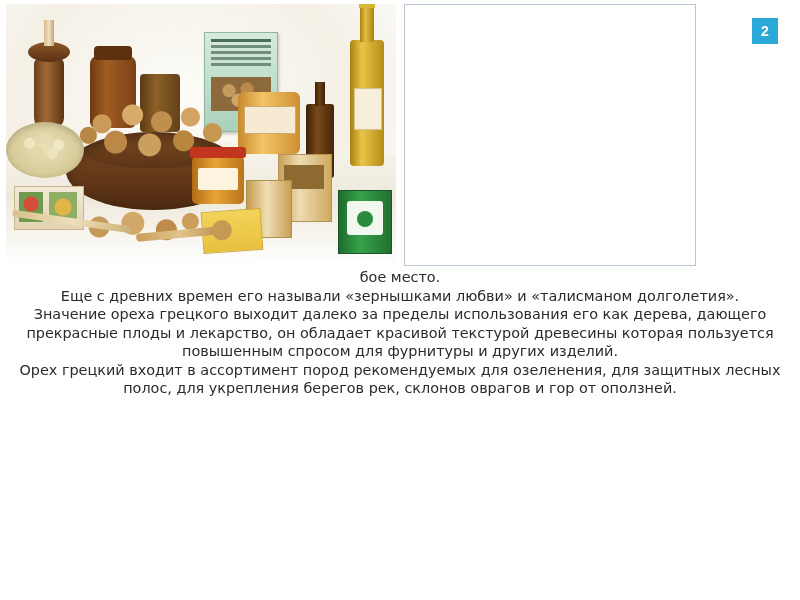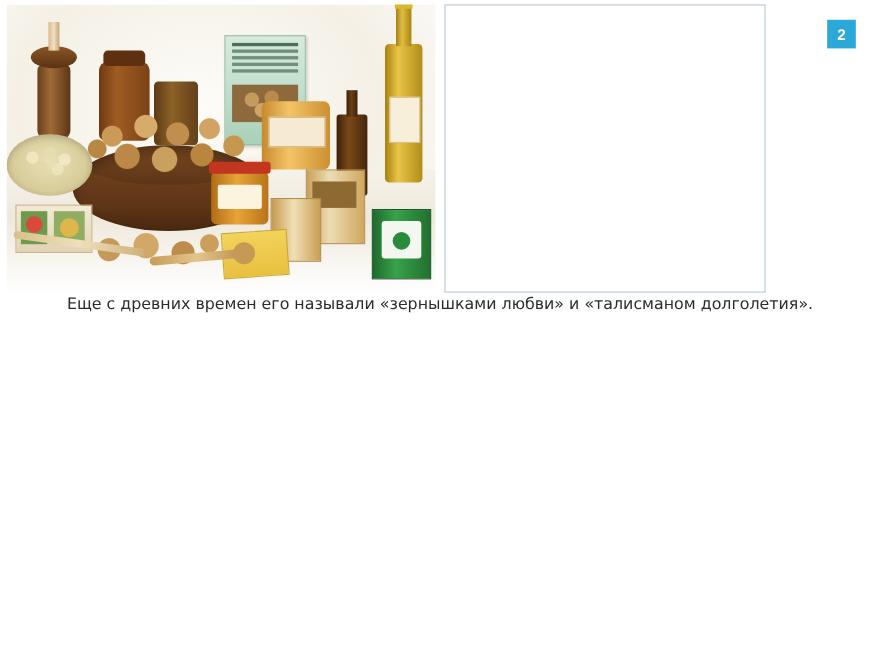--- a/index.html
+++ b/index.html
@@ -442,16 +442,19 @@
     <div class="decobox"></div>
     <div class="dipper"></div>
     <div class="stick"></div>
   </div>
 
   <div class="content-box"></div>
 
   <div class="slide-number">2</div>
 
   <div class="text-block">
+    <p>бое место.</p>
     <p>Еще с древних времен его называли «зернышками любви» и «талисманом долголетия».</p>
+    <p>Значение ореха грецкого выходит далеко за пределы использования его как дерева, дающего прекрасные плоды и лекарство, он обладает красивой текстурой древесины которая пользуется повышенным спросом для фурнитуры и других изделий.</p>
+    <p>Орех грецкий входит в ассортимент пород рекомендуемых для озеленения, для защитных лесных полос, для укрепления берегов рек, склонов оврагов и гор от оползней.</p>
   </div>
 
 </div>
 
 </body></html>

